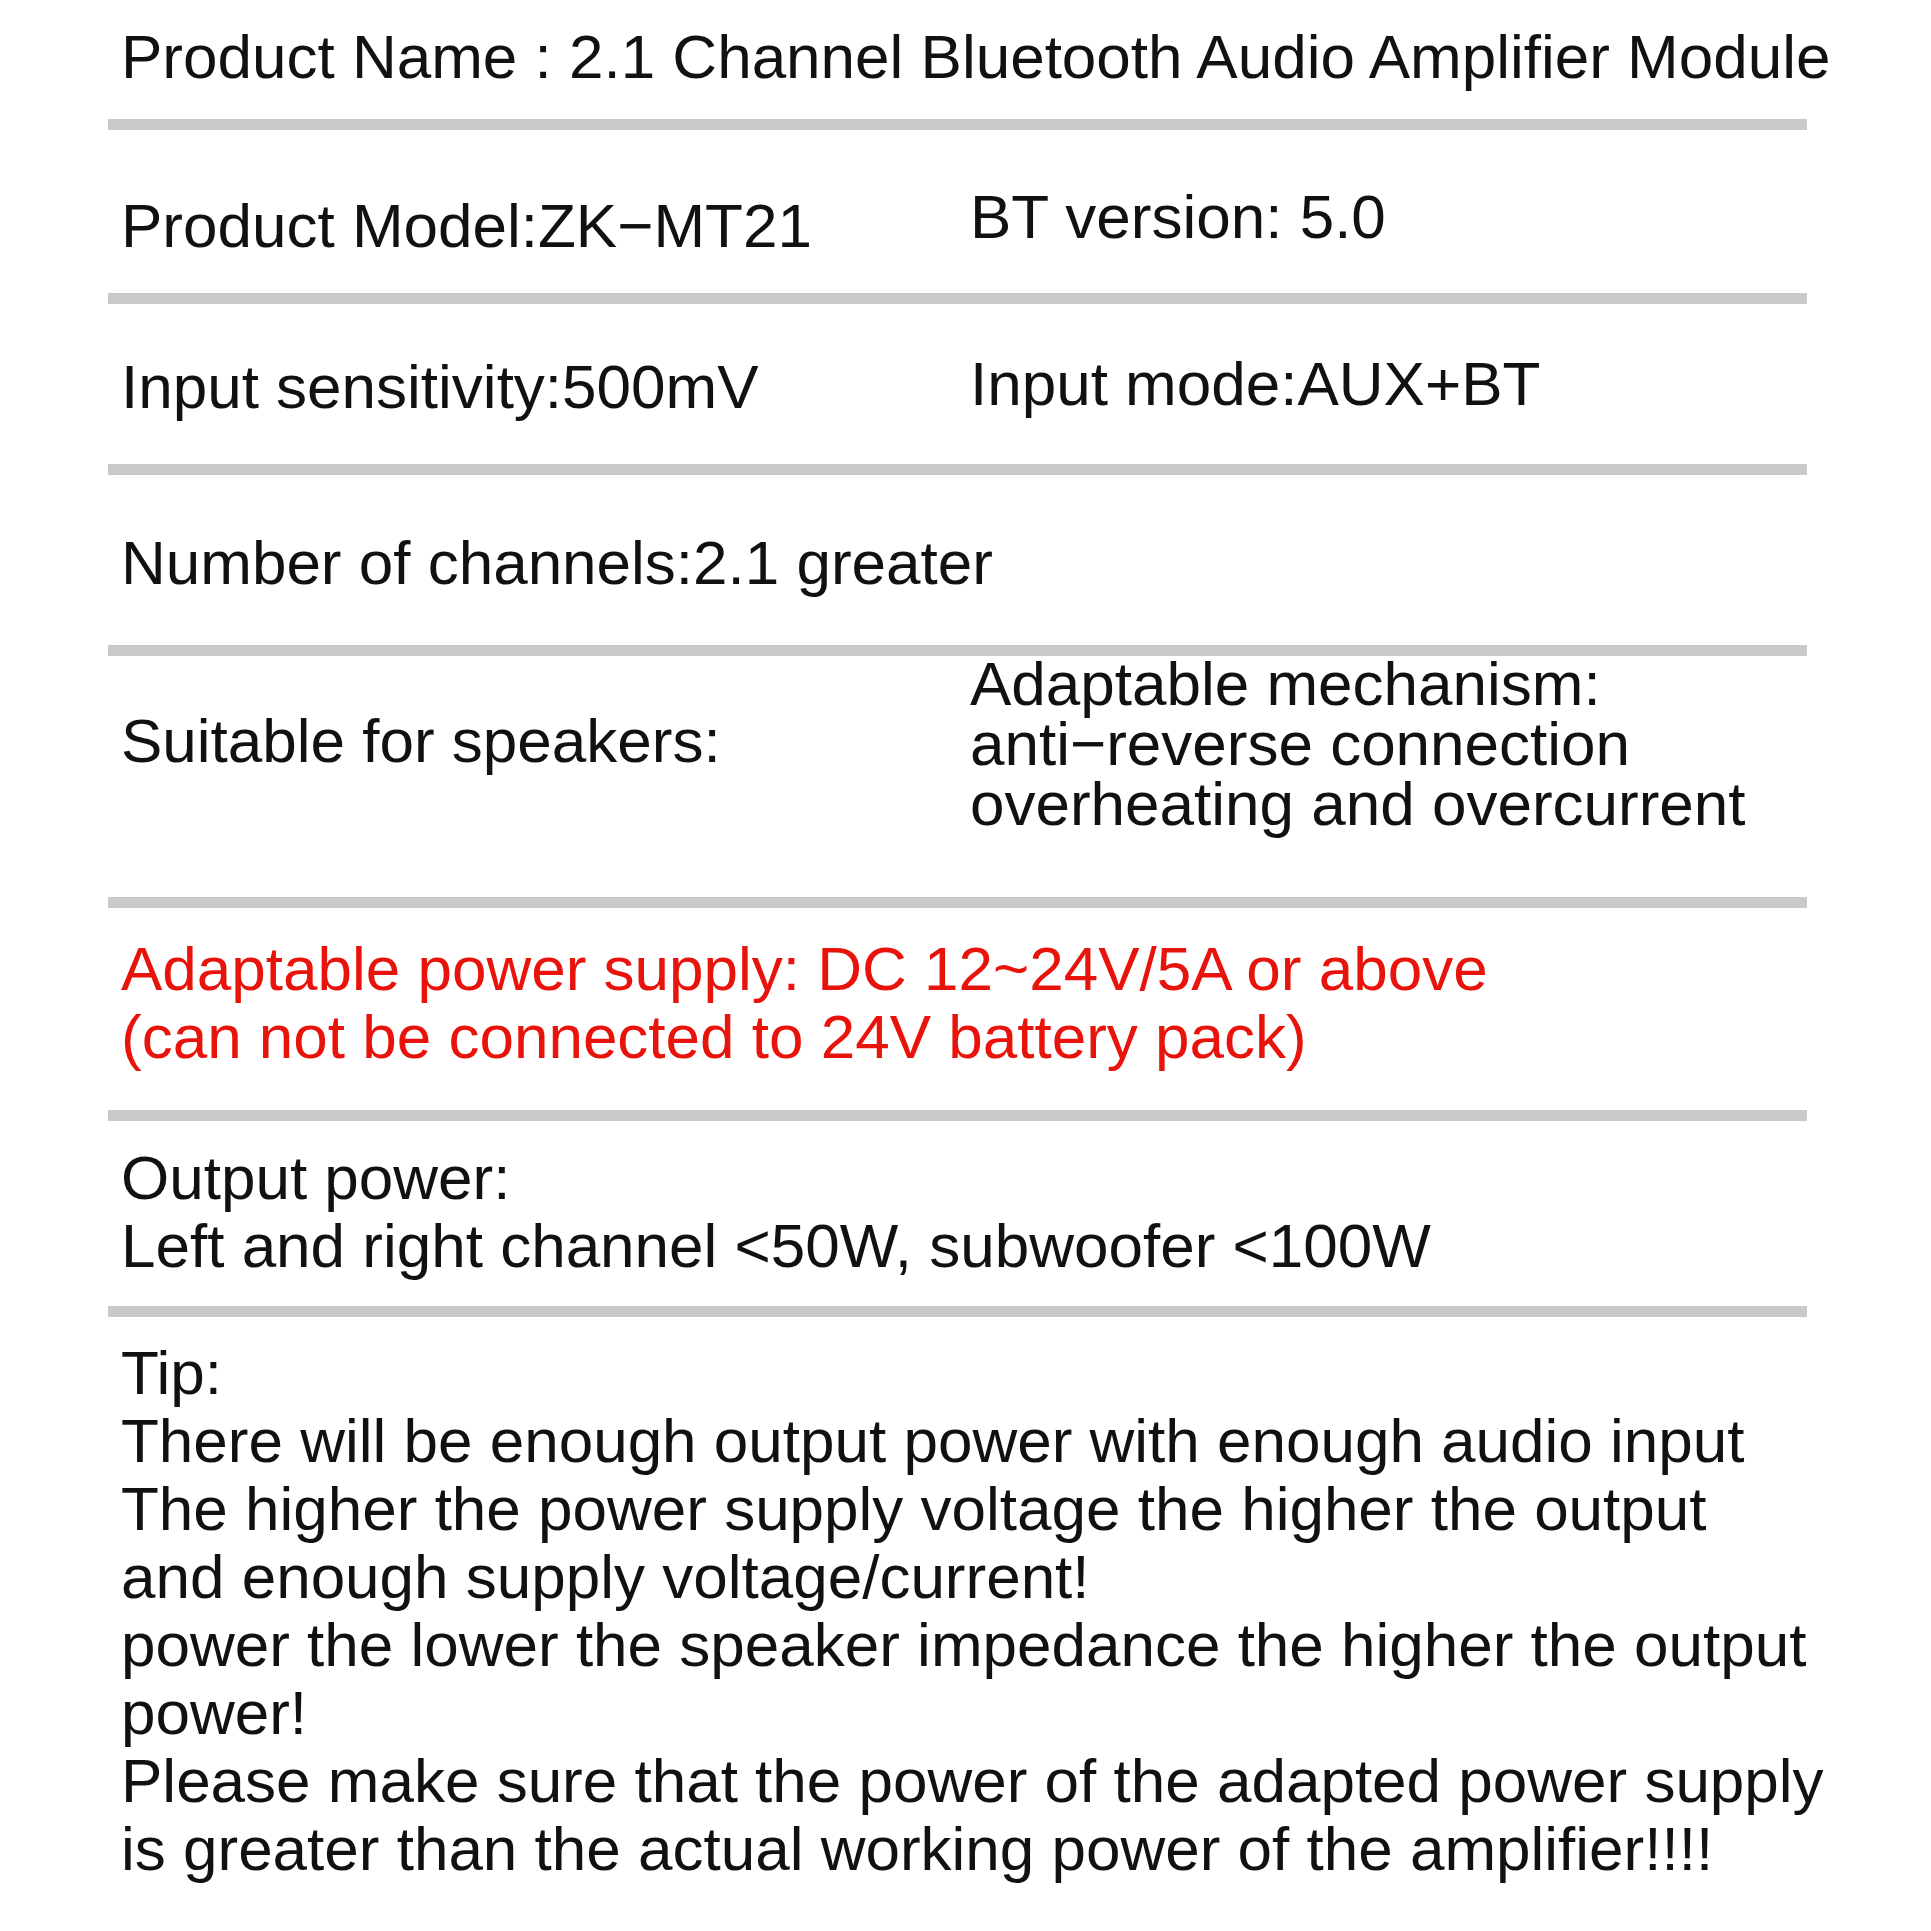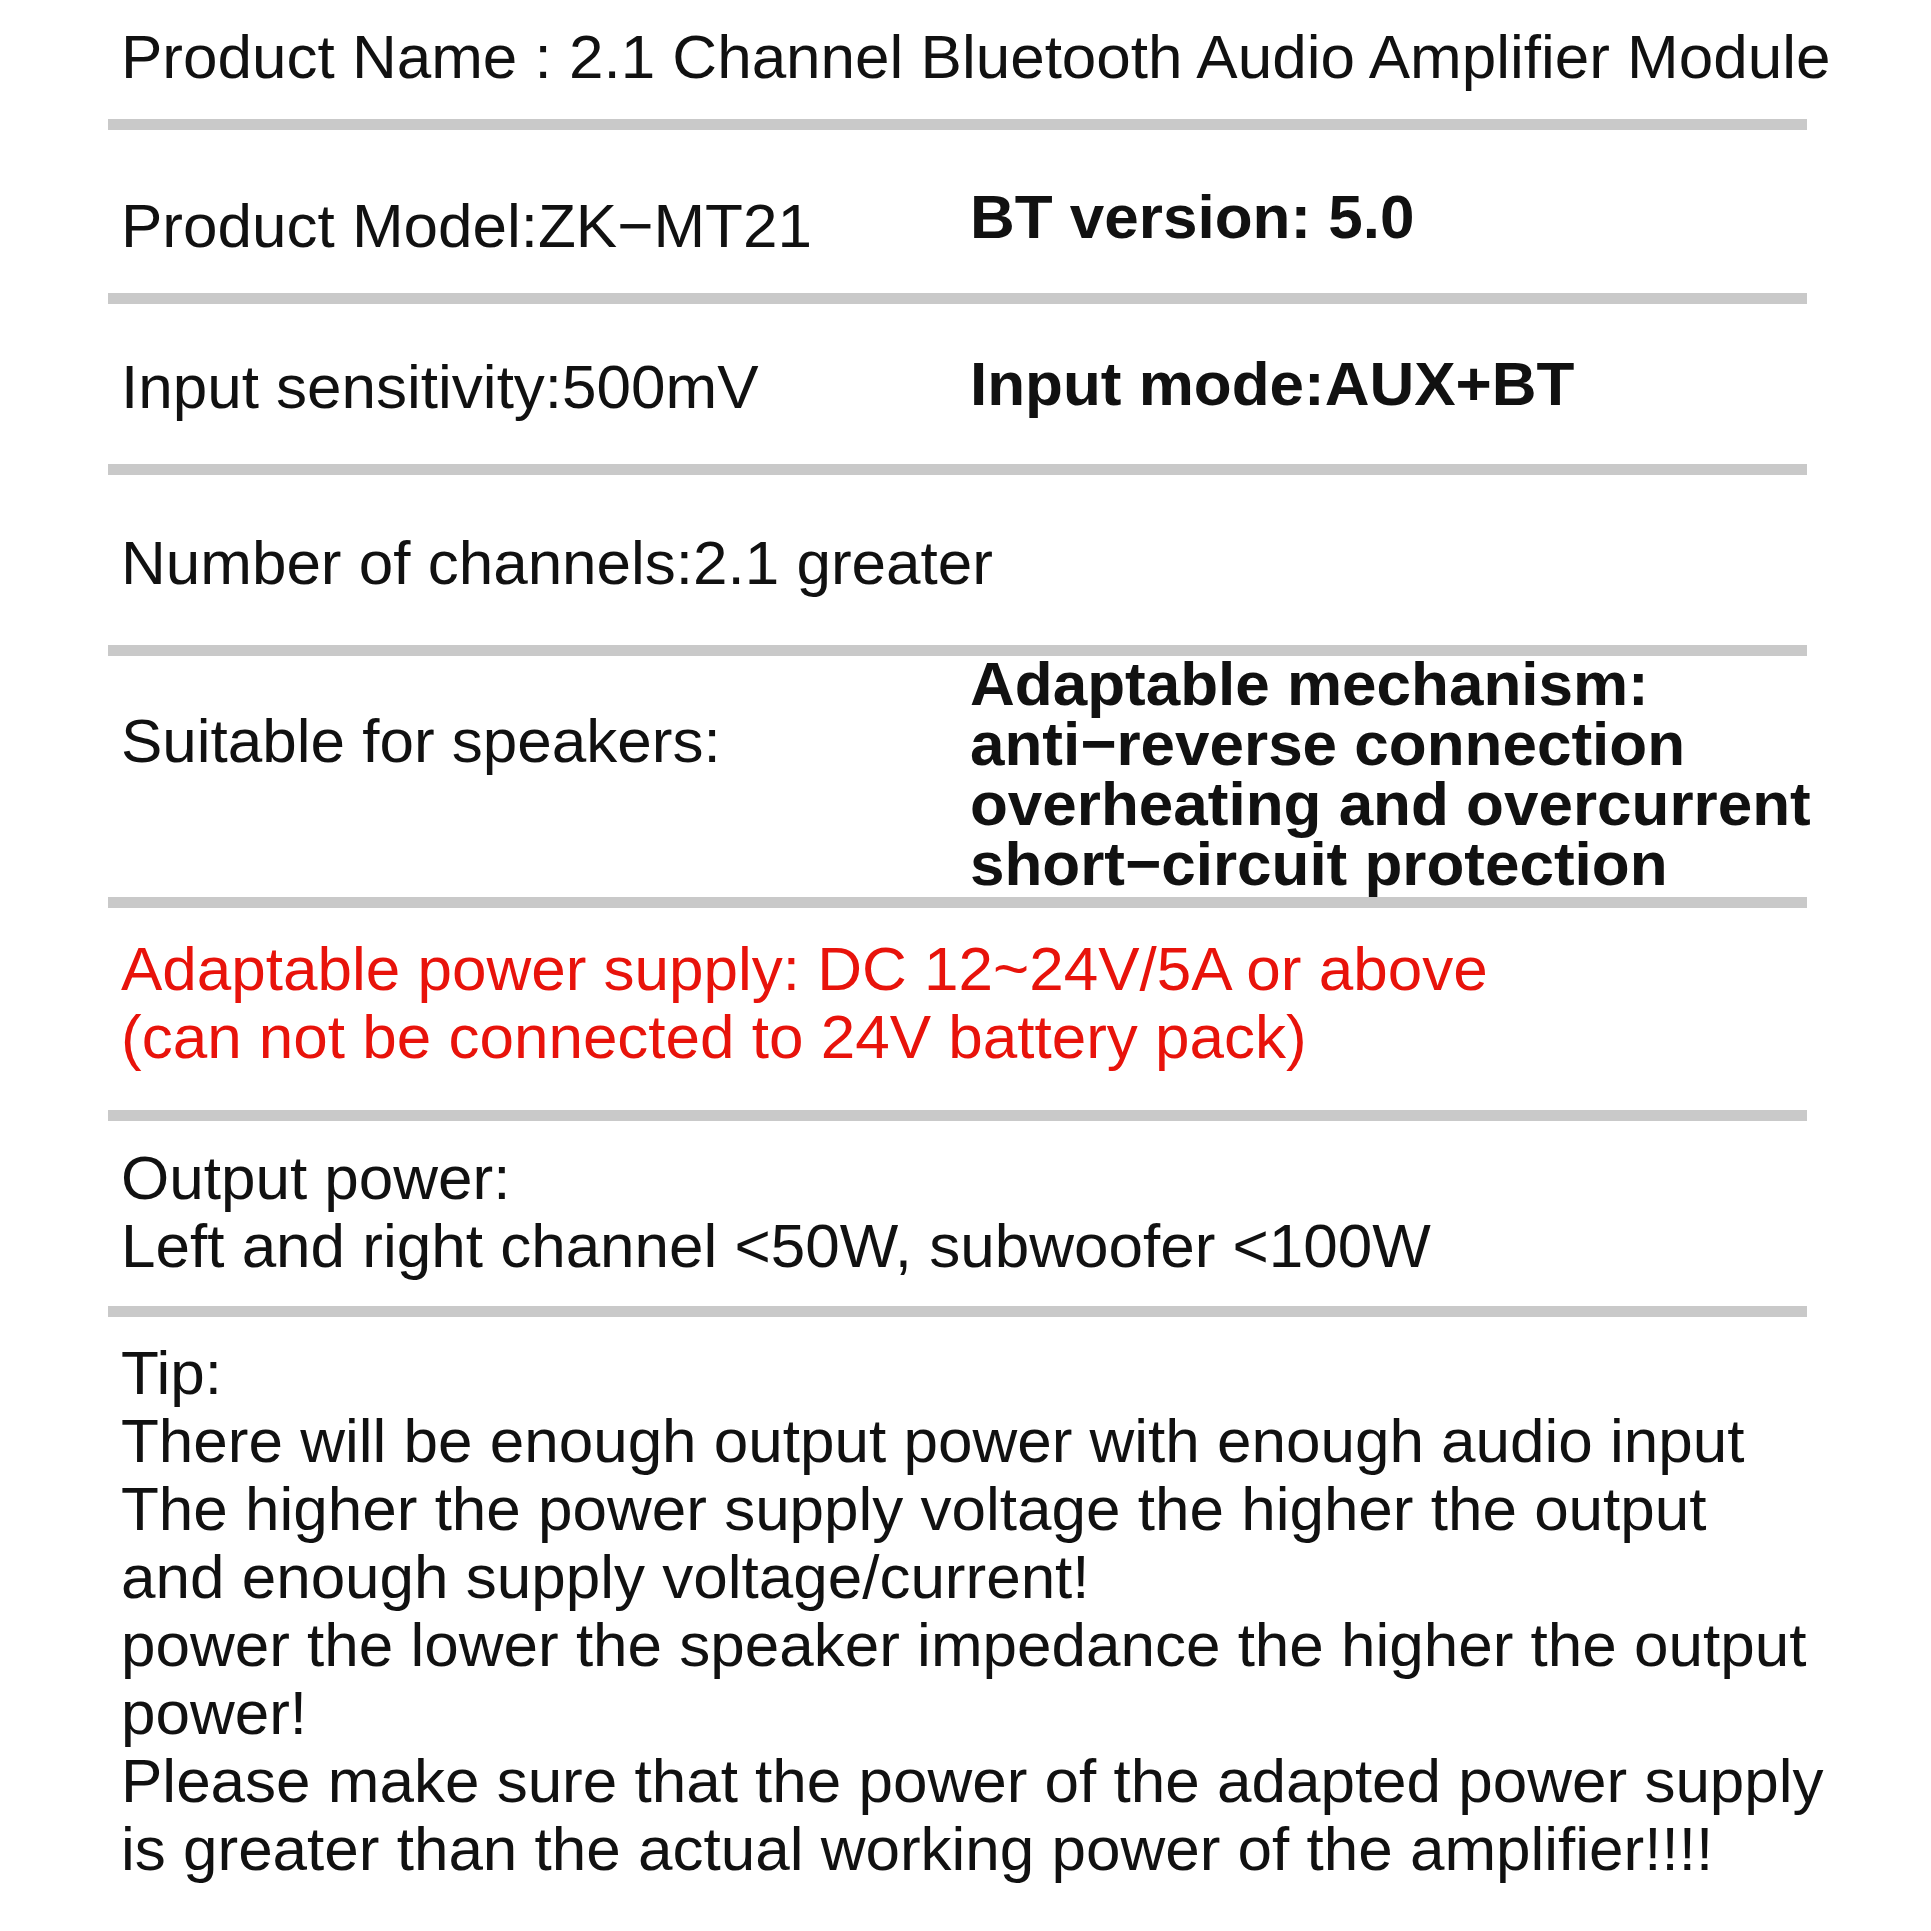--- a/index.html
+++ b/index.html
@@ -24,21 +24,21 @@
     position: absolute;
     font-size: 62px;
     line-height: 68px;
     color: var(--text);
     white-space: nowrap;
     letter-spacing: 0px;
   }
   .block.tight { line-height: 60px; }
   .block.red, .line.red { color: var(--red); }
   .left-col  { left: 121px; }
-  .right-col { left: 970px; font-weight: bold; }
+  .right-col { left: 970px; }
   .divider {
     position: absolute;
     left: 108px;
     width: 1699px;
     height: 10.6px;
     background: var(--divider);
   }
 </style>
 </head>
 <body>
@@ -63,21 +63,20 @@
 
   <div class="divider" style="top:645px"></div>
 
   <div class="block tight left-col" style="top:711px">
     <div>Suitable for speakers:</div>
   </div>
   <div class="block tight right-col" style="top:654px">
     <div>Adaptable mechanism:</div>
     <div>anti−reverse connection</div>
     <div>overheating and overcurrent</div>
-    <div>short−circuit protection</div>
   </div>
 
   <div class="divider" style="top:897px"></div>
 
   <div class="block red left-col" style="top:935px">
     <div>Adaptable power supply: DC 12~24V/5A or above</div>
     <div>(can not be connected to 24V battery pack)</div>
   </div>
 
   <div class="divider" style="top:1110px"></div>

